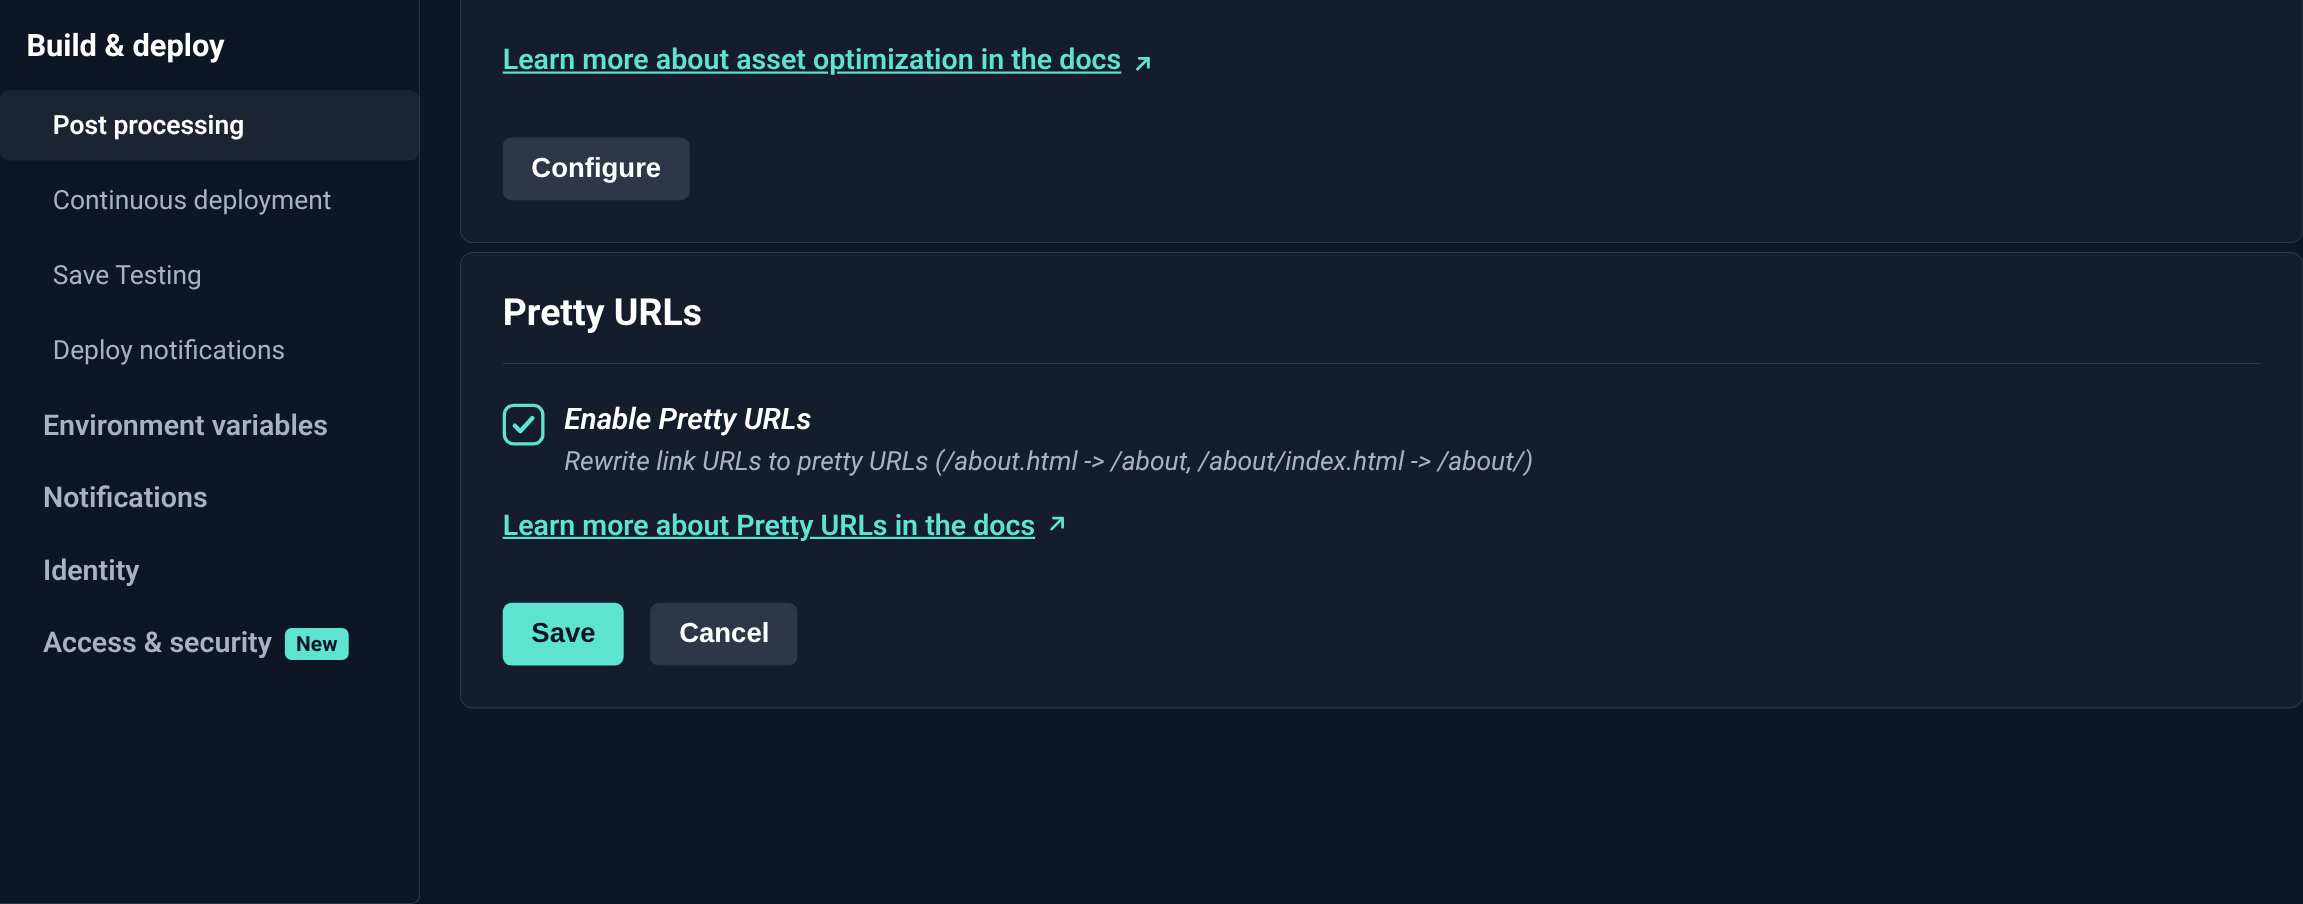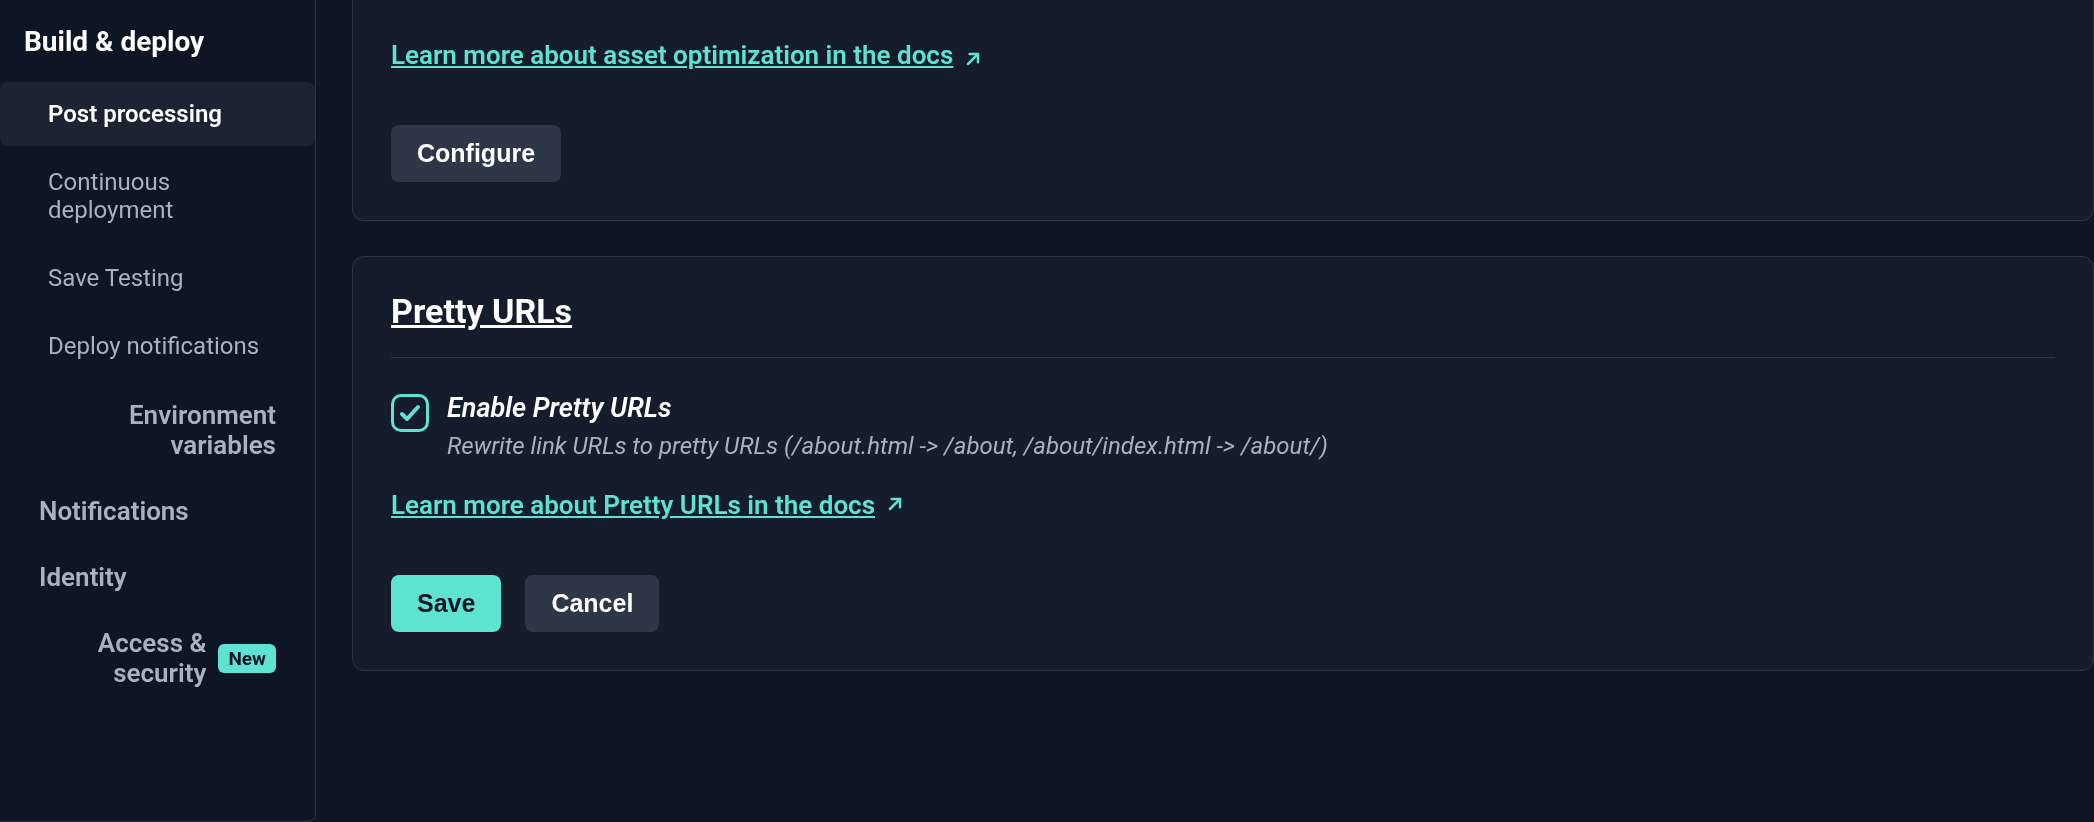--- a/index.html
+++ b/index.html
@@ -12,21 +12,21 @@
       color: #ffffff;
       font-family: -apple-system, BlinkMacSystemFont, "Segoe UI", Roboto, Helvetica, Arial, sans-serif;
       width: 2094px;
       height: 822px;
       overflow: hidden;
       display: flex;
     }
     
     
     .sidebar {
-      width: 316px;
+      width: 382px;
       height: 100%;
       border-right: 1px solid #2d3748;
       border-bottom: 1px solid #2d3748;
       border-bottom-right-radius: 8px;
       padding-top: 0;
     }
     .sidebar-section-title {
       font-size: 28px;
       font-weight: 700;
       color: #ffffff;
@@ -64,21 +64,21 @@
       padding: 3px 10px;
       border-radius: 6px;
     }
     
     
     .main {
       flex: 1;
       padding: 0 0 0 36px;
       display: flex;
       flex-direction: column;
-      gap: 35px;
+      gap: 8px;
     }
     
     .card {
       background: #151c2c;
       border: 1px solid #2d3748;
       border-radius: 12px;
       padding: 0 38px 38px 38px;
     }
     .card.first {
       border-top: none;
@@ -121,21 +121,20 @@
       background: #5de3d0;
       color: #0e1525;
     }
     
     .card-title {
       font-size: 34px;
       font-weight: 700;
       color: #ffffff;
       padding: 34px 0 26px 0;
       border-bottom: 1px solid #2d3748;
-      text-decoration: underline;
     }
     
     .checkbox-row {
       display: flex;
       align-items: flex-start;
       gap: 18px;
       margin-top: 34px;
     }
     .checkbox {
       width: 38px;

